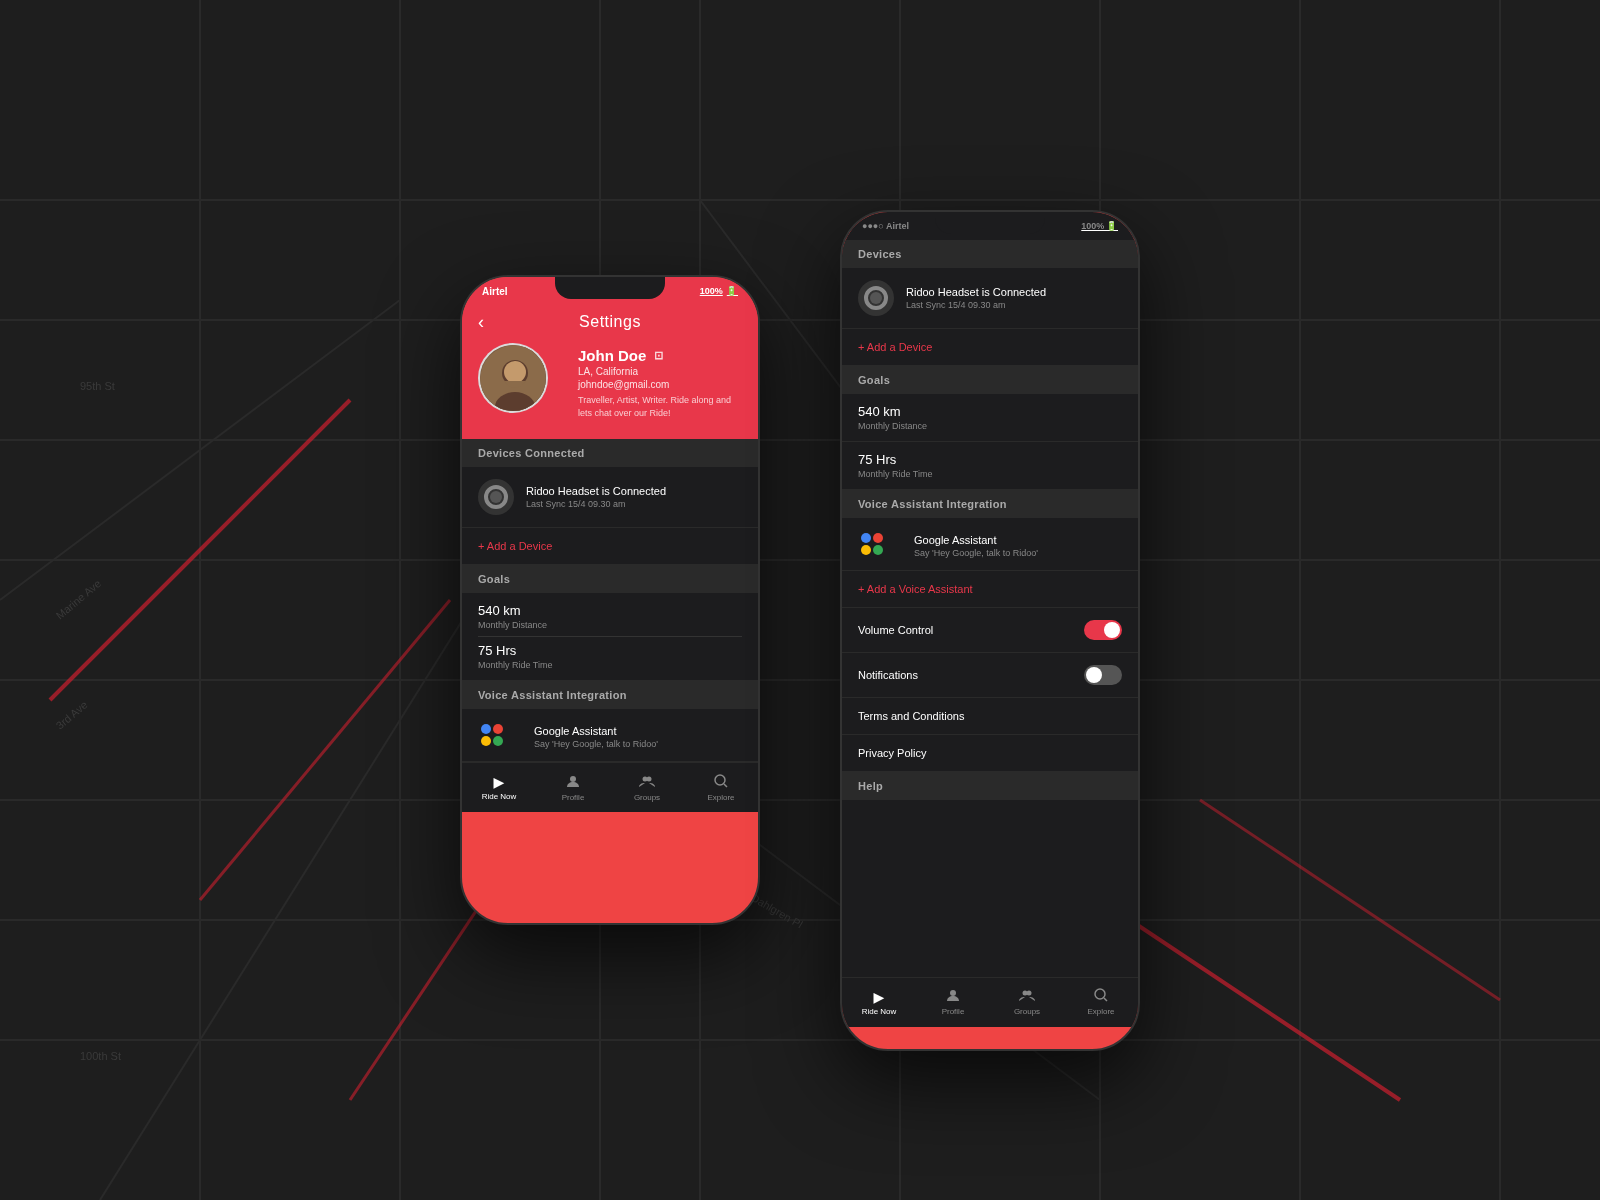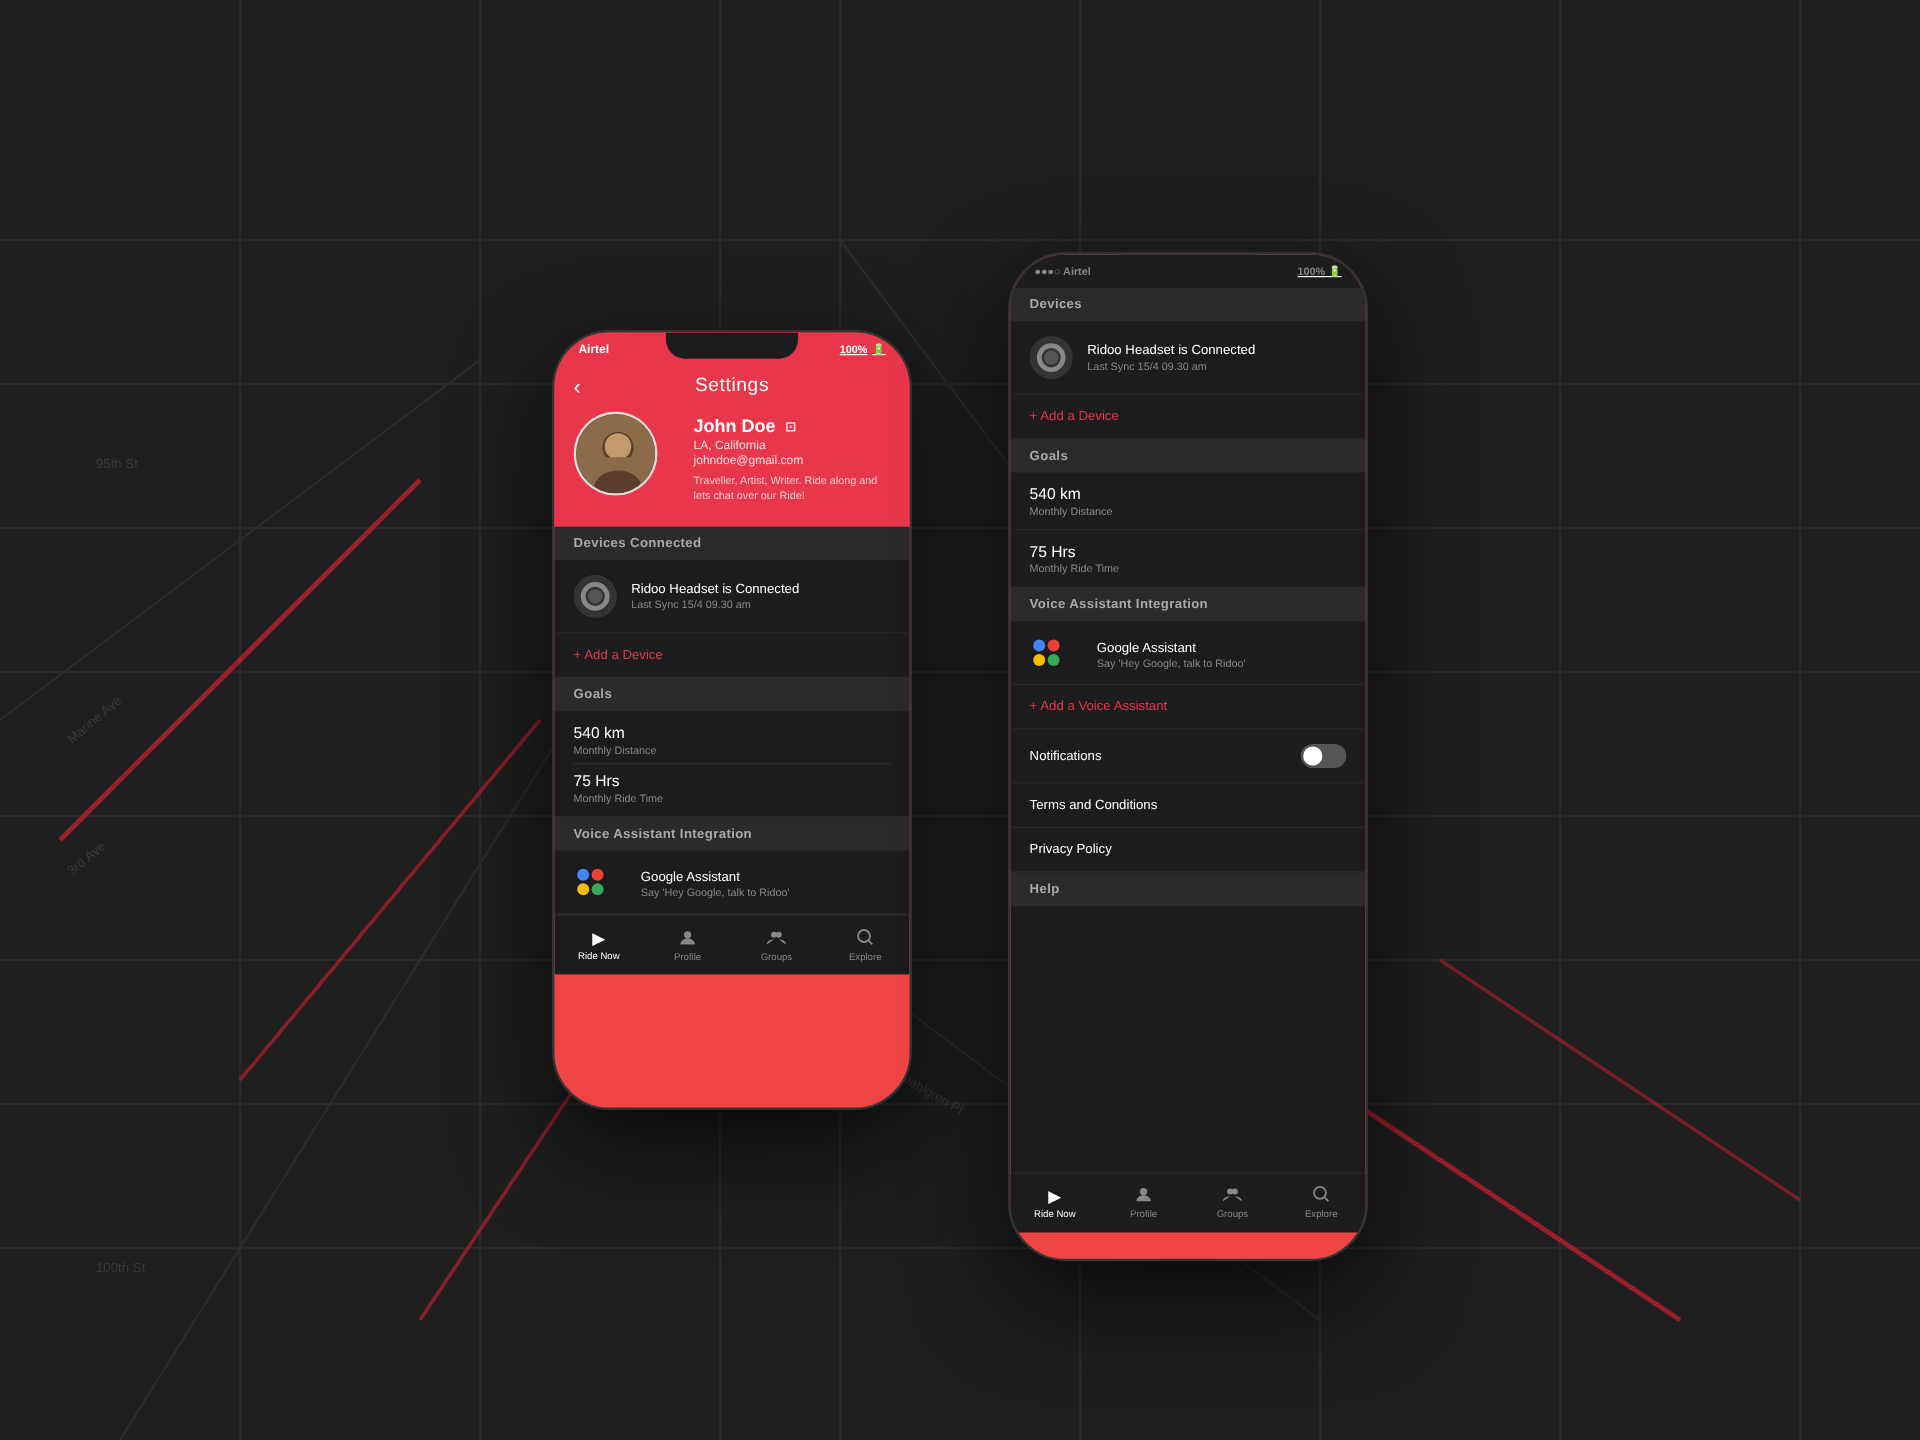--- a/index.html
+++ b/index.html
@@ -625,20 +625,26 @@
           </div>
           <div class="voice-info">
             <div class="voice-name">Google Assistant</div>
             <div class="voice-desc">Say 'Hey Google, talk to Ridoo'</div>
           </div>
         </div>
         <div class="add-item">
           <span>+ Add a Voice Assistant</span>
         </div>
 
+        <div class="toggle-item">
+          <span class="toggle-label">Volume Control</span>
+          <div class="toggle toggle-on">
+            <div class="toggle-knob"></div>
+          </div>
+        </div>
 
         <div class="toggle-item">
           <span class="toggle-label">Notifications</span>
           <div class="toggle toggle-off">
             <div class="toggle-knob"></div>
           </div>
         </div>
 
         <div class="link-item">Terms and Conditions</div>
 

